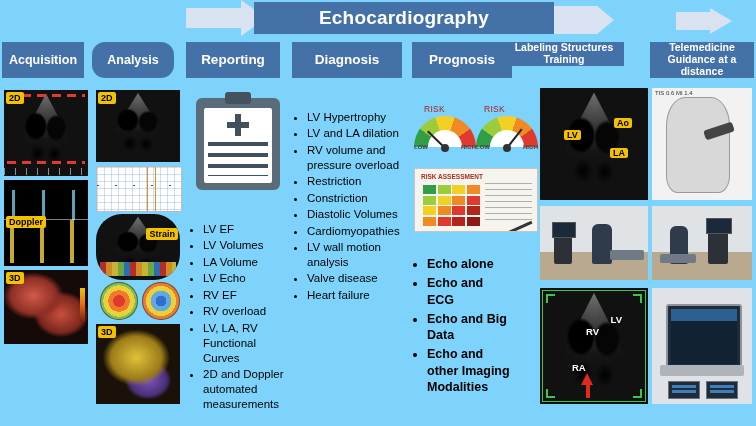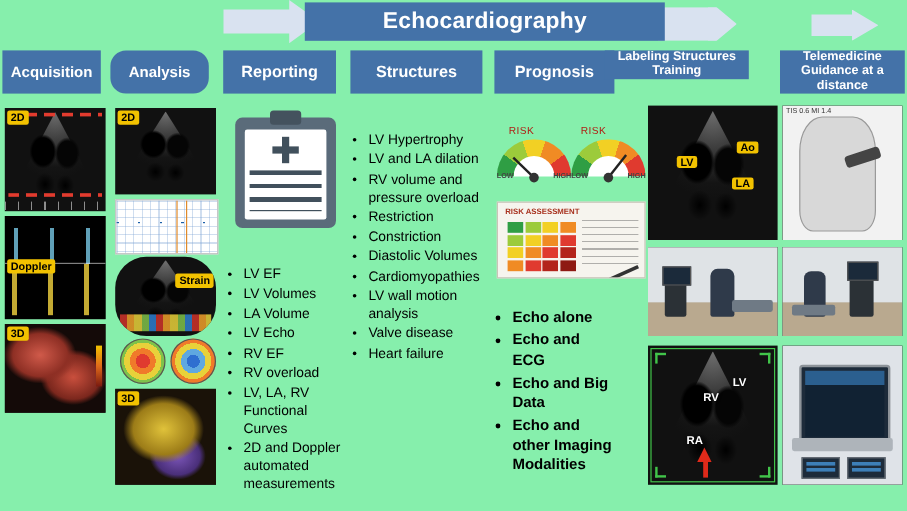--- a/index.html
+++ b/index.html
@@ -8,21 +8,21 @@
     background: #ffffff;
   }
   body {
     font-family: "Liberation Sans", sans-serif;
   }
   #canvas {
     position: relative;
     width: 756px;
     height: 426px;
     overflow: hidden;
-    background: #86efac;
+    background: #7dd3fc;
   }
 
   
   .title-banner {
     position: absolute;
     left: 254px;
     top: 2px;
     width: 300px;
     height: 32px;
     background: #4472a8;
@@ -445,21 +445,21 @@
   <div class="big-arrow-right"></div>
   <div class="arrow-far-right"></div>
   <div class="title-banner">Echocardiography</div>
 
   <div class="col-head" style="left:2px; top:42px; width:82px; height:36px; font-size:12.5px;">Acquisition</div>
 
   <div class="col-head" style="left:92px; top:42px; width:82px; height:36px; font-size:12.5px;border-radius:13px;">Analysis</div>
 
   <div class="col-head" style="left:186px; top:42px; width:94px; height:36px; font-size:13.5px;">Reporting</div>
 
-  <div class="col-head" style="left:292px; top:42px; width:110px; height:36px; font-size:13.5px;">Structures</div>
+  <div class="col-head" style="left:292px; top:42px; width:110px; height:36px; font-size:13.5px;">Diagnosis</div>
 
   <div class="col-head" style="left:412px; top:42px; width:100px; height:36px; font-size:13.5px;">Prognosis</div>
 
   <div class="col-head" style="left:504px; top:42px; width:120px; height:24px; font-size:10.5px;">Labeling Structures Training</div>
 
   <div class="col-head" style="left:650px; top:42px; width:104px; height:36px; font-size:10.5px;">Telemedicine Guidance at a distance</div>
 
   <div class="tile" style="left:4px; top:90px; width:84px; height:86px;">
     <div class="echo-fan"></div>
     <div class="echo-chambers"></div>

